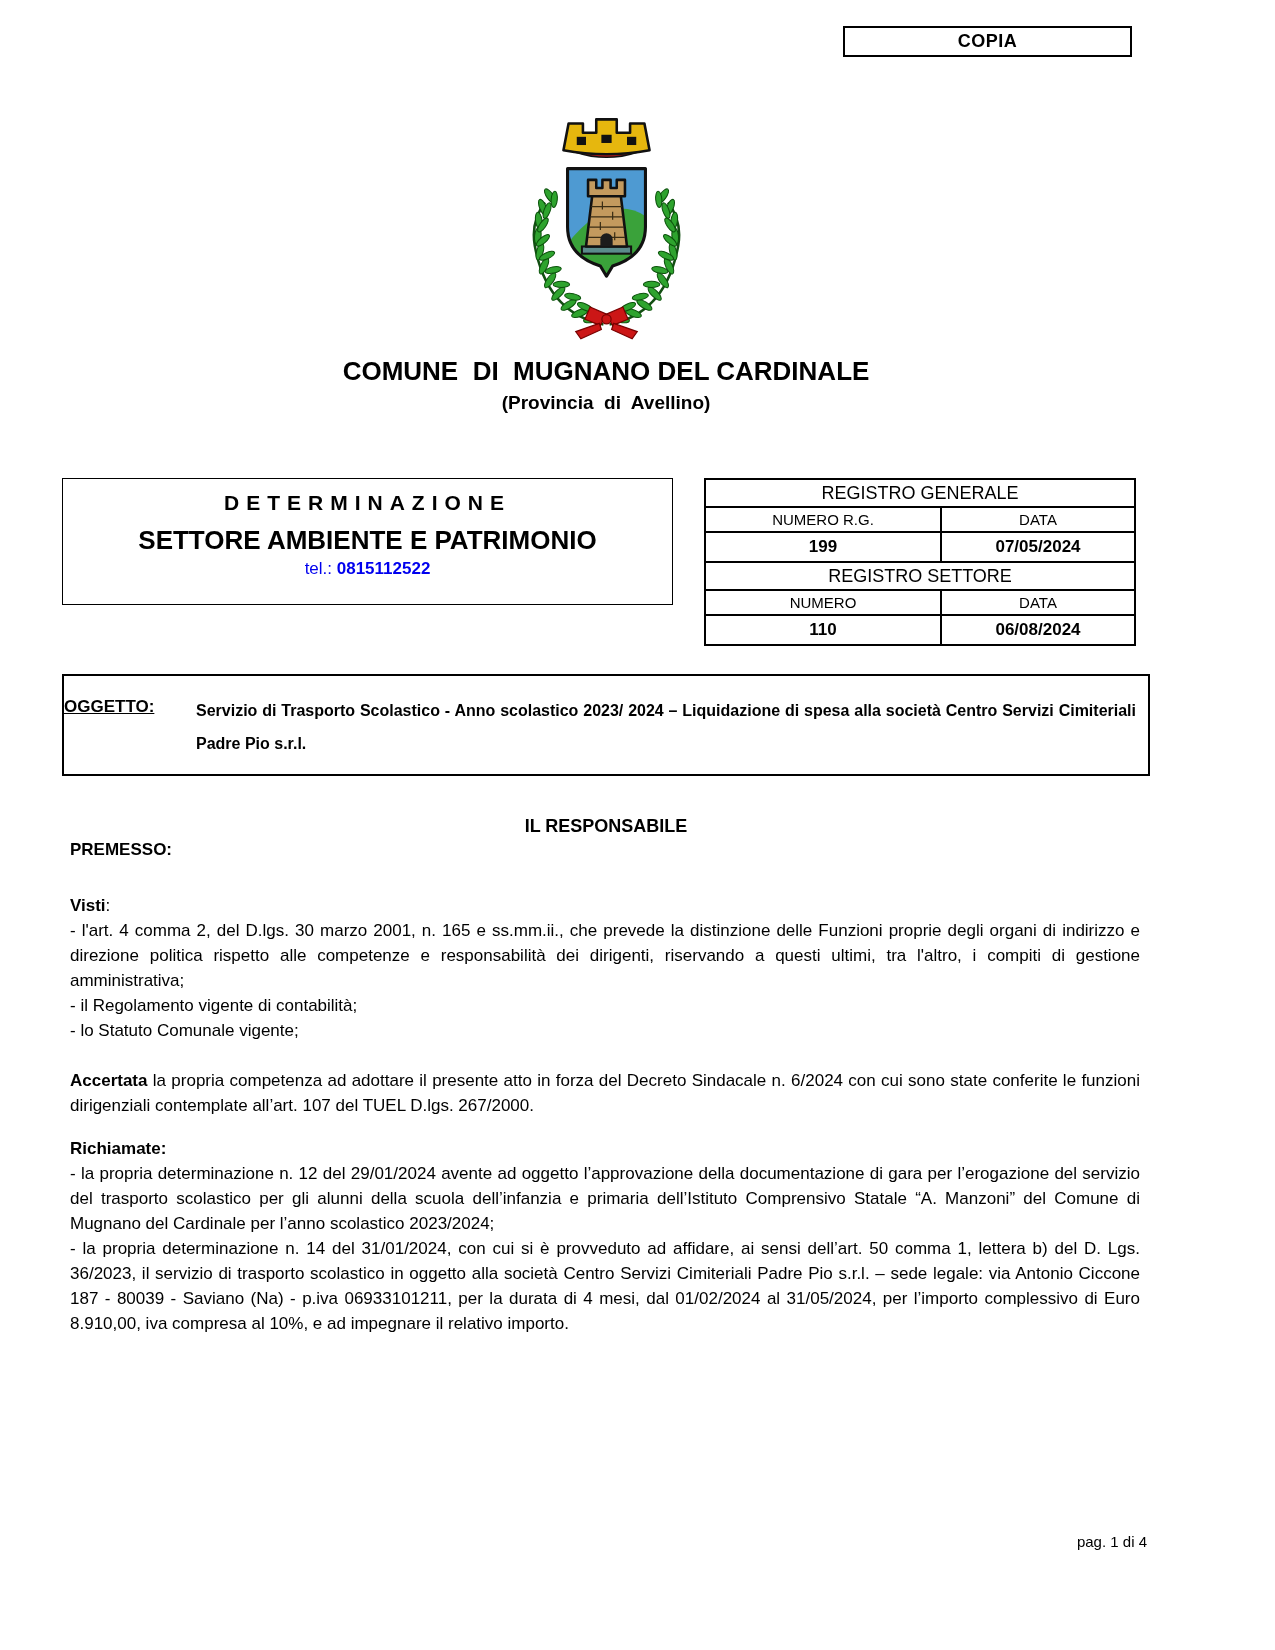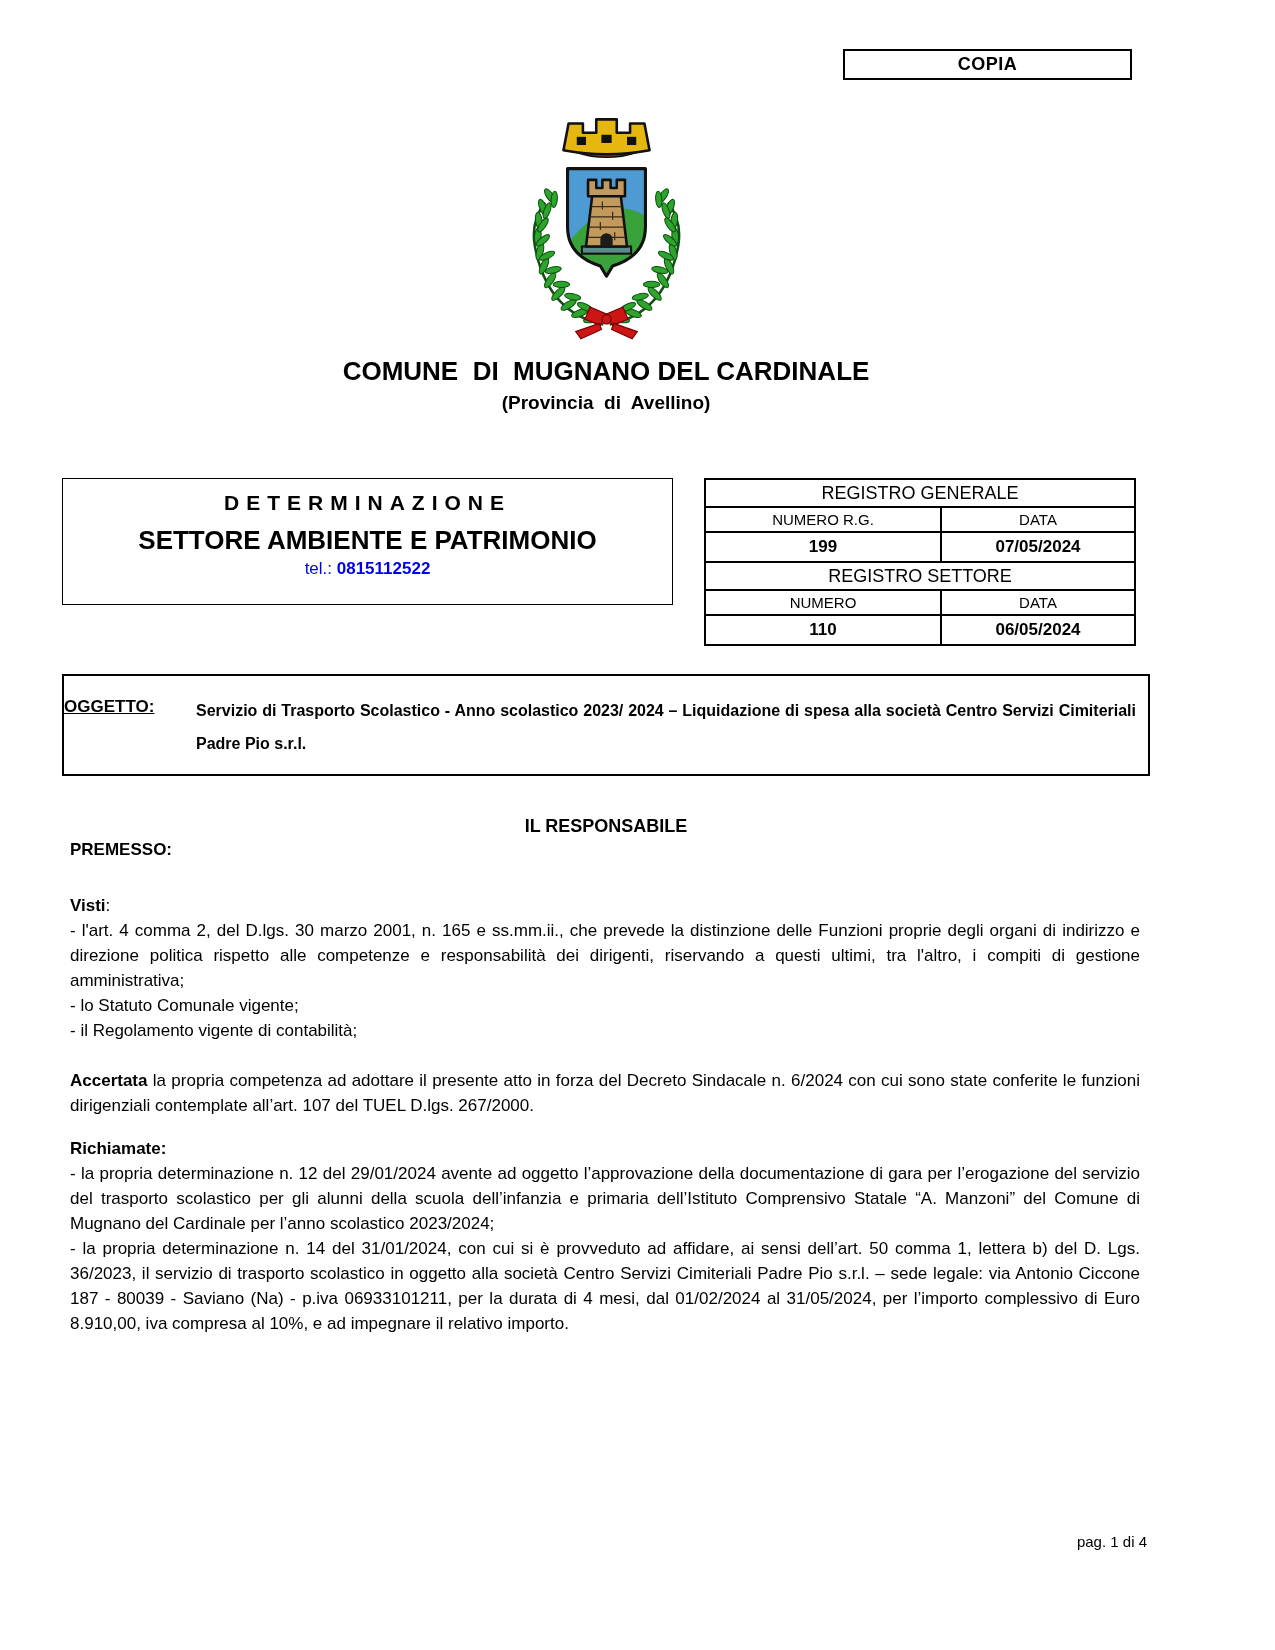--- a/index.html
+++ b/index.html
@@ -3,21 +3,21 @@
 <meta charset="utf-8">
 <style>
   html,body { margin:0; padding:0; background:#888; }
   .page {
     position:relative; width:1275px; height:1650px; margin:0 auto;
     background:#ffffff; overflow:hidden;
     font-family:"Liberation Sans", sans-serif; color:#000;
   }
   
   .copia-box {
-    position:absolute; top:49px; left:843px; width:289px; height:31px;
+    position:absolute; top:26px; left:843px; width:289px; height:31px;
     border:2px solid #000; box-sizing:border-box;
     display:flex; align-items:center; justify-content:center;
     font-size:18px; font-weight:bold; letter-spacing:0.5px;
   }
   .content { margin-left:62px; width:1088px; }
   .crest { display:block; margin:112px auto 0; width:205px; height:228px; }
   .comune-title { margin-top:16px; text-align:center; font-size:26px; font-weight:bold; white-space:pre; }
   .provincia   { margin-top:5px;  text-align:center; font-size:19px; font-weight:bold; white-space:pre; }
 
   
@@ -269,41 +269,41 @@
           </tr>
           <tr class="hdr">
             <td colspan="2">REGISTRO SETTORE</td>
           </tr>
           <tr class="lbl">
             <td>NUMERO</td>
             <td>DATA</td>
           </tr>
           <tr class="val">
             <td>110</td>
-            <td>06/05/2024</td>
+            <td>06/08/2024</td>
           </tr>
         </tbody>
       </table>
     </div>
 
     <div class="oggetto-box">
       <div class="oggetto-label">OGGETTO:</div>
       <div class="oggetto-text">Servizio di Trasporto Scolastico - Anno scolastico 2023/ 2024 – Liquidazione di spesa alla società Centro Servizi Cimiteriali Padre Pio s.r.l.</div>
     </div>
 
     <div class="resp-heading">IL RESPONSABILE</div>
 
     <div class="bodytext">
       <div class="premesso">PREMESSO:</div>
 
       <div class="block-visti">
         <div><span class="b">Visti</span><span>:</span></div>
         <div class="just">- l'art. 4 comma 2, del D.lgs. 30 marzo 2001, n. 165 e ss.mm.ii., che prevede la distinzione delle Funzioni proprie degli organi di indirizzo e direzione politica rispetto alle competenze e responsabilità dei dirigenti, riservando a questi ultimi, tra l'altro, i compiti di gestione amministrativa;</div>
+        <div class="just">- il Regolamento vigente di contabilità;</div>
         <div class="just">- lo Statuto Comunale vigente;</div>
-        <div class="just">- il Regolamento vigente di contabilità;</div>
       </div>
 
       <p class="just block-accertata"><span class="b">Accertata</span><span> la propria competenza ad adottare il presente atto in forza del Decreto Sindacale n. 6/2024 con cui sono state conferite le funzioni dirigenziali contemplate all’art. 107 del TUEL D.lgs. 267/2000.</span></p>
 
       <div class="block-richiamate">
         <div class="b">Richiamate:</div>
         <div class="just">- la propria determinazione n. 12 del 29/01/2024 avente ad oggetto l’approvazione della documentazione di gara per l’erogazione del servizio del trasporto scolastico per gli alunni della scuola dell’infanzia e primaria dell’Istituto Comprensivo Statale “A. Manzoni” del Comune di Mugnano del Cardinale per l’anno scolastico 2023/2024;</div>
         <div class="just">- la propria determinazione n. 14 del 31/01/2024, con cui si è provveduto ad affidare, ai sensi dell’art. 50 comma 1, lettera b) del D. Lgs. 36/2023, il servizio di trasporto scolastico in oggetto alla società Centro Servizi Cimiteriali Padre Pio s.r.l. – sede legale: via Antonio Ciccone 187 - 80039 - Saviano (Na) - p.iva 06933101211, per la durata di 4 mesi, dal 01/02/2024 al 31/05/2024, per l’importo complessivo di Euro 8.910,00, iva compresa al 10%, e ad impegnare il relativo importo.</div>
       </div>
     </div>

